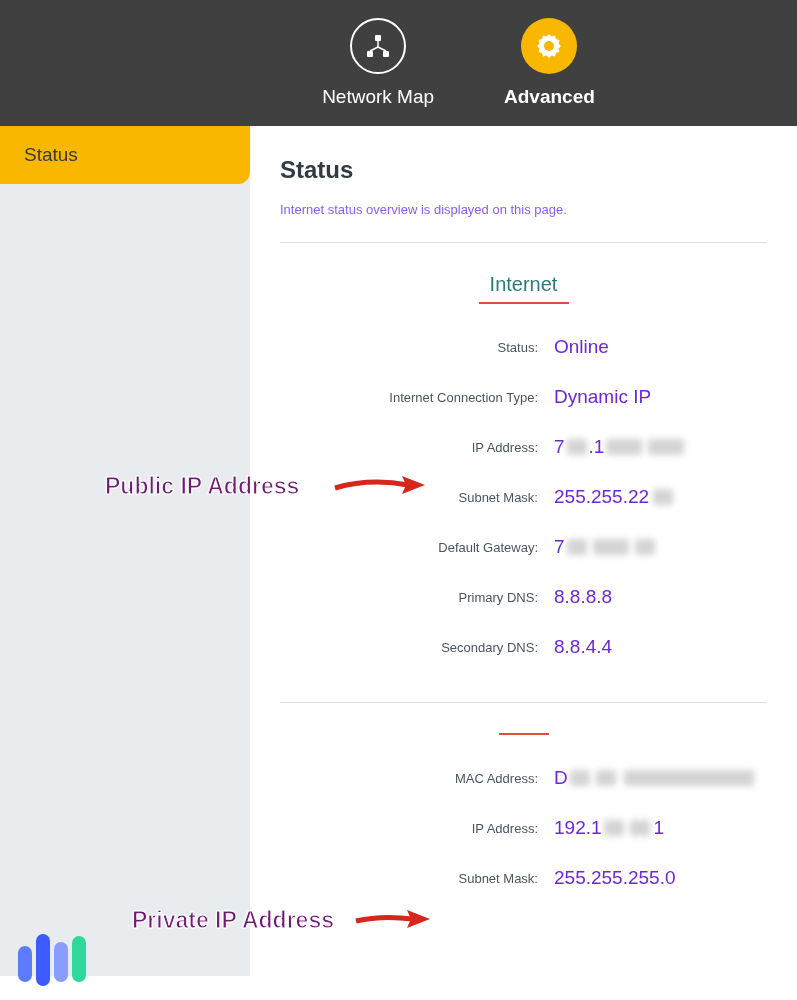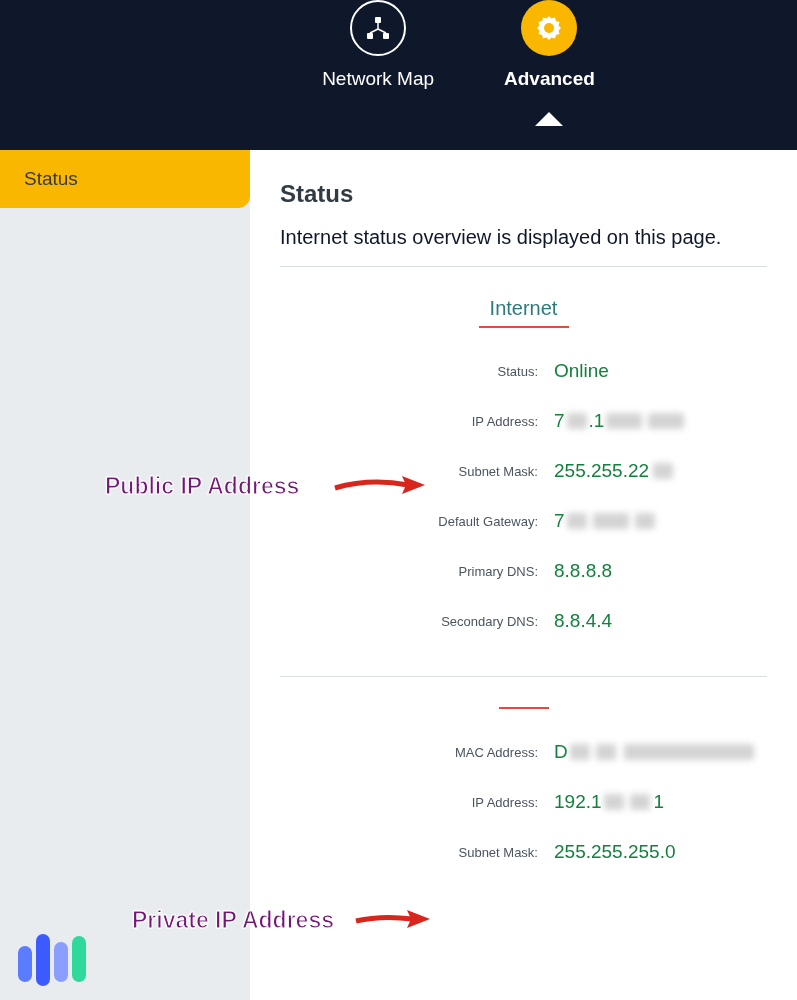--- a/index.html
+++ b/index.html
@@ -1,44 +1,44 @@
 <!DOCTYPE html>
 <html><head>
   <meta charset="utf-8">
   <style>
     * { margin: 0; padding: 0; box-sizing: border-box; }
     body { font-family: -apple-system, BlinkMacSystemFont, "Segoe UI", Arial, sans-serif; width: 797px; height: 1000px; overflow: hidden; position: relative; background: #fff; }
     
-    .top-bar { background: #0f172a; height: 150px; display: flex; align-items: flex-start; justify-content: center; gap: 70px; position: relative; padding-left: 120px; }
+    .top-bar { background: #404040; height: 126px; display: flex; align-items: center; justify-content: center; gap: 70px; position: relative; padding-left: 120px; }
     .nav-item { display: flex; flex-direction: column; align-items: center; gap: 12px; cursor: pointer; position: relative; }
     .nav-icon-circle { width: 56px; height: 56px; border-radius: 50%; display: flex; align-items: center; justify-content: center; }
     .nav-icon-circle.outlined { border: 2.5px solid #fff; }
     .nav-icon-circle.filled { background: #f9b700; }
     .nav-label { color: #fff; font-size: 19px; font-weight: 400; }
     .nav-label.bold { font-weight: 700; }
     .nav-arrow { position: absolute; bottom: -36px; left: 50%; transform: translateX(-50%); width: 0; height: 0; border-left: 14px solid transparent; border-right: 14px solid transparent; border-bottom: 14px solid #fff; }
     
     .content-area { display: flex; height: calc(100% - 150px); }
     .sidebar { width: 250px; background: #e9ecee; }
     .sidebar-item { padding: 18px 24px; font-size: 19px; color: #4a5560; cursor: pointer; }
     .sidebar-item.active { background: #f9b700; color: #3a3a3a; border-bottom-right-radius: 12px; }
     
     .main { flex: 1; padding: 30px 30px 0 30px; background: #fff; overflow: hidden; }
     .page-title { font-size: 24px; font-weight: 700; color: #323b44; margin-bottom: 18px; }
-    .page-subtitle { font-size: 20px; color: #0f172a; margin-bottom: 17px; }
+    .page-subtitle { font-size: 13px; color: #8b5cf6; margin-bottom: 25px; }
     .divider { border: none; border-top: 1px solid #d9dee2; margin: 0; }
     
     .section { padding: 30px 0 24px 0; }
     .section-title { text-align: center; font-size: 20px; font-weight: 400; color: #2c7a7b; margin-bottom: 6px; }
     .section-underline { width: 90px; height: 2px; background: #e24c3f; margin: 0 auto 32px auto; }
     .section-underline.short { width: 50px; }
     
     .field-row { display: flex; align-items: center; margin-bottom: 28px; position: relative; }
     .field-label { width: 270px; text-align: right; font-size: 13px; color: #4a5560; padding-right: 12px; }
-    .field-value { font-size: 19px; color: #15803d; padding-left: 4px; display: flex; align-items: center; gap: 2px; }
+    .field-value { font-size: 19px; color: #6d28d9; padding-left: 4px; display: flex; align-items: center; gap: 2px; }
     .blur-box { display: inline-block; background: #c9c9c9; border-radius: 2px; filter: blur(3px); opacity: 0.8; }
     .blur-sm { width: 20px; height: 16px; }
     .blur-md { width: 36px; height: 16px; }
     .blur-xl { width: 130px; height: 16px; }
     
     .annotation { position: absolute; font-size: 23px; font-weight: 800; color: #701a75; -webkit-text-stroke: 1px #fff; text-shadow: 0 0 2px #fff, 0 0 2px #fff; white-space: nowrap; pointer-events: none; z-index: 10; }
     .arrow-svg { position: absolute; pointer-events: none; z-index: 10; }
     
     .logo { position: absolute; bottom: 18px; left: 18px; display: flex; align-items: flex-end; gap: 4px; z-index: 20; }
     .logo-bar { width: 14px; border-radius: 7px; }
@@ -88,20 +88,24 @@
     <p class="page-subtitle">Internet status overview is displayed on this page.</p>
     <hr class="divider">
 
     <div class="section">
       <div class="section-title">Internet</div>
       <div class="section-underline"></div>
 
       <div class="field-row">
         <div class="field-label">Status:</div>
         <div class="field-value">Online</div>
+      </div>
+      <div class="field-row">
+        <div class="field-label">Internet Connection Type:</div>
+        <div class="field-value">Dynamic IP</div>
       </div>
       <div class="field-row">
         <div class="field-label">IP Address:</div>
         <div class="field-value"><span>7</span><span class="blur-box blur-sm"></span>.1<span class="blur-box blur-md"></span><span class="blur-box blur-md" style="margin-left:4px;"></span></div>
       </div>
       <div class="field-row">
         <div class="field-label">Subnet Mask:</div>
         <div class="field-value">
             <span>255.255.22</span>
             <span class="blur-box blur-sm" style="margin-left:2px;"></span>

